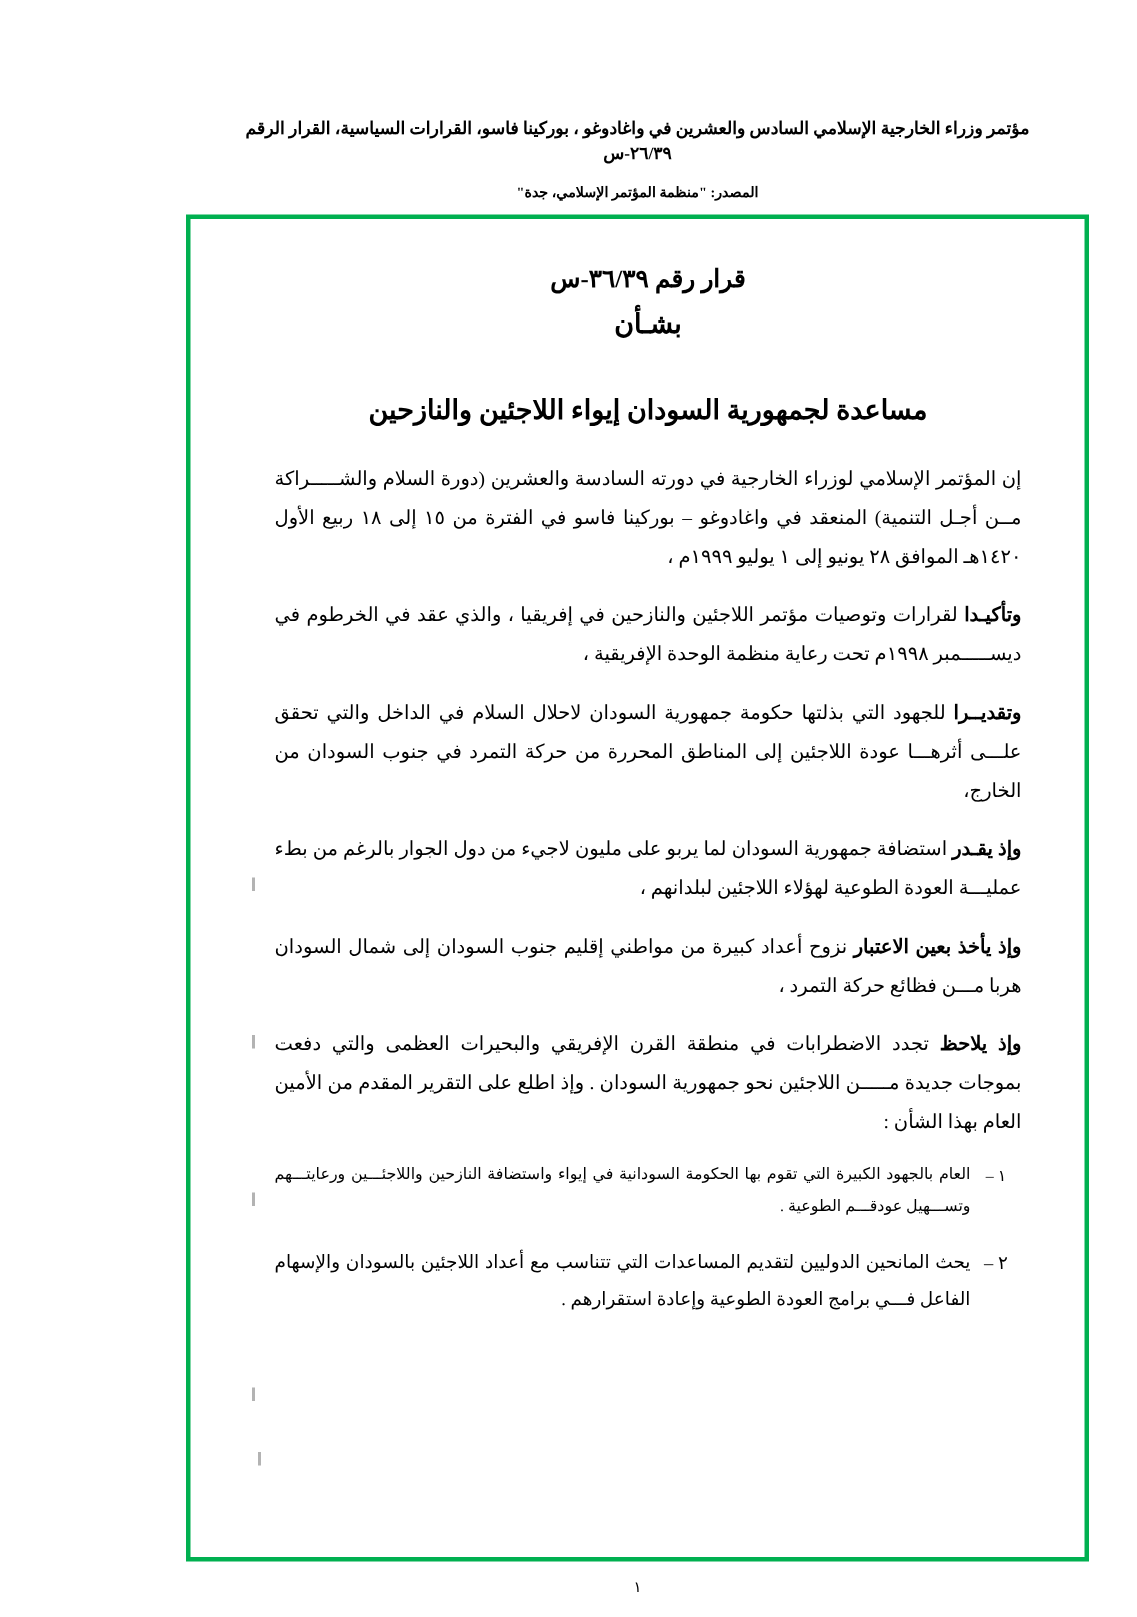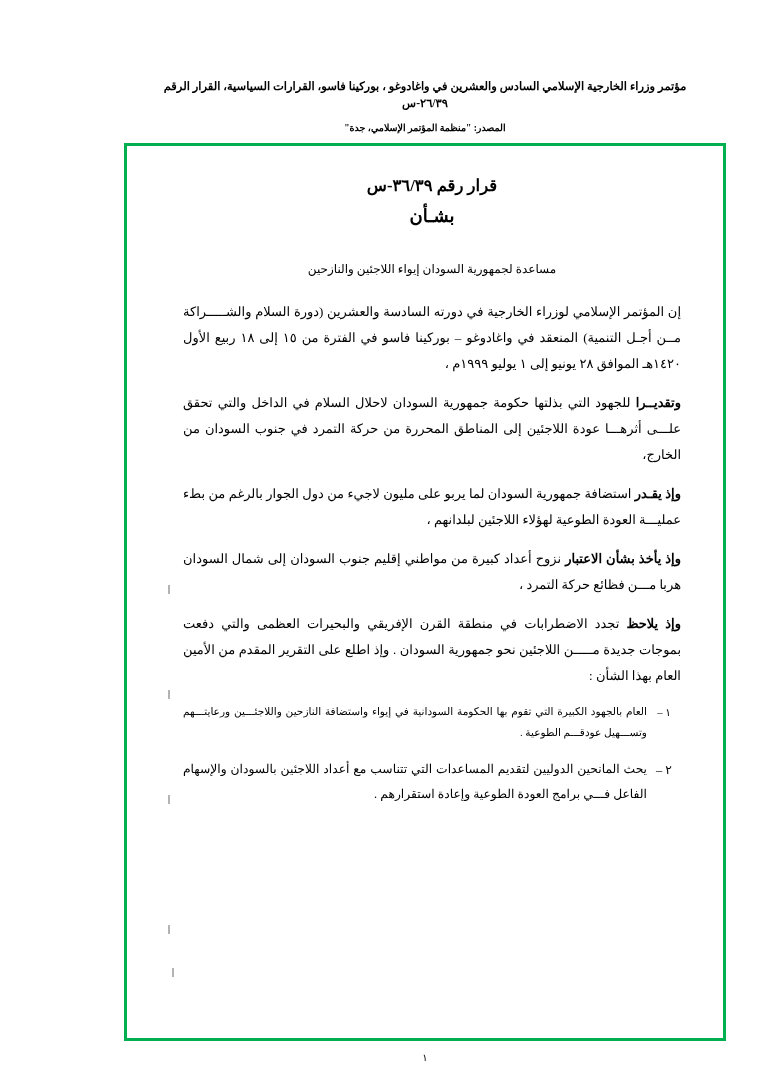--- a/index.html
+++ b/index.html
@@ -68,22 +68,22 @@
     letter-spacing: 1px;
     margin-bottom: 9px;
   }
   .res-about {
     font-size: 18px;
     font-weight: bold;
     letter-spacing: 1px;
     margin-bottom: 9px;
   }
   .res-subject {
-    font-size: 12px;
-    font-weight: normal;
+    font-size: 18px;
+    font-weight: bold;
     letter-spacing: 0.6px;
     margin-top: 35px;
   }
 
   .para {
     font-size: 13px;
     line-height: 2.0;
     text-align: justify;
     text-justify: inter-word;
     margin: 0 0 13px 0;
@@ -151,26 +151,27 @@
 
       <div class="title-block">
         <div class="res-no">قرار رقم ٣٦/٣٩-س</div>
         <div class="res-about">بشـأن</div>
         <div class="res-subject">مساعدة لجمهورية السودان إيواء اللاجئين والنازحين</div>
       </div>
 
       <p class="para"><span class="lead"></span><span>إن المؤتمر الإسلامي لوزراء الخارجية في دورته السادسة والعشرين (دورة السلام والشـــــراكة مــن أجـل التنمية) المنعقد في واغادوغو – بوركينا فاسو في الفترة من ١٥ إلى ١٨ ربيع الأول ١٤٢٠هـ الموافق ٢٨ يونيو إلى ١ يوليو ١٩٩٩م ،</span></p>
 
 
+      <p class="para"><span class="lead">وتأكيـدا</span><span> لقرارات وتوصيات مؤتمر اللاجئين والنازحين في إفريقيا ، والذي عقد في الخرطوم في ديســـــمبر ١٩٩٨م تحت رعاية منظمة الوحدة الإفريقية ،</span></p>
 
       <p class="para"><span class="lead">وتقديــرا</span><span> للجهود التي بذلتها حكومة جمهورية السودان لاحلال السلام في الداخل والتي تحقق علـــى أثرهـــا عودة اللاجئين إلى المناطق المحررة من حركة التمرد في جنوب السودان من الخارج،</span></p>
 
       <p class="para"><span class="lead">وإذ يقـدر</span><span> استضافة جمهورية السودان لما يربو على مليون لاجيء من دول الجوار بالرغم من بطء عمليـــة العودة الطوعية لهؤلاء اللاجئين لبلدانهم ،</span></p>
 
-      <p class="para"><span class="lead">وإذ يأخذ بشأن الاعتبار</span><span> نزوح أعداد كبيرة من مواطني إقليم جنوب السودان إلى شمال السودان هربا مـــن فظائع حركة التمرد ،</span></p>
+      <p class="para"><span class="lead">وإذ يأخذ بعين الاعتبار</span><span> نزوح أعداد كبيرة من مواطني إقليم جنوب السودان إلى شمال السودان هربا مـــن فظائع حركة التمرد ،</span></p>
 
       <p class="para"><span class="lead">وإذ يلاحظ</span><span> تجدد الاضطرابات في منطقة القرن الإفريقي والبحيرات العظمى والتي دفعت بموجات جديدة مـــــن اللاجئين نحو جمهورية السودان . وإذ اطلع على التقرير المقدم من الأمين العام بهذا الشأن :</span></p>
 
       <div class="numbered">
         <div class="num-index">١ –</div>
         <div class="num-text"><span class="lead">العام</span><span> بالجهود الكبيرة التي تقوم بها الحكومة السودانية في إيواء واستضافة النازحين واللاجئـــين ورعايتـــهم وتســـهيل عودقـــم الطوعية .</span></div>
       </div>
 
       <div class="numbered big">
         <div class="num-index">٢ –</div>

